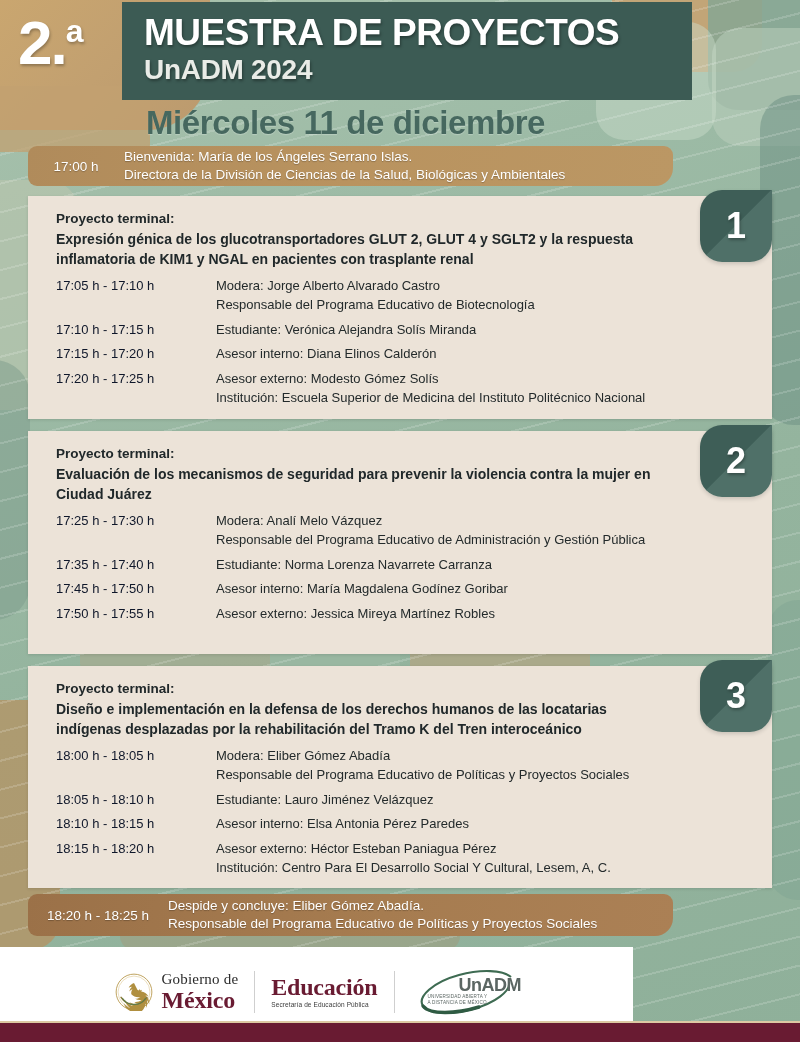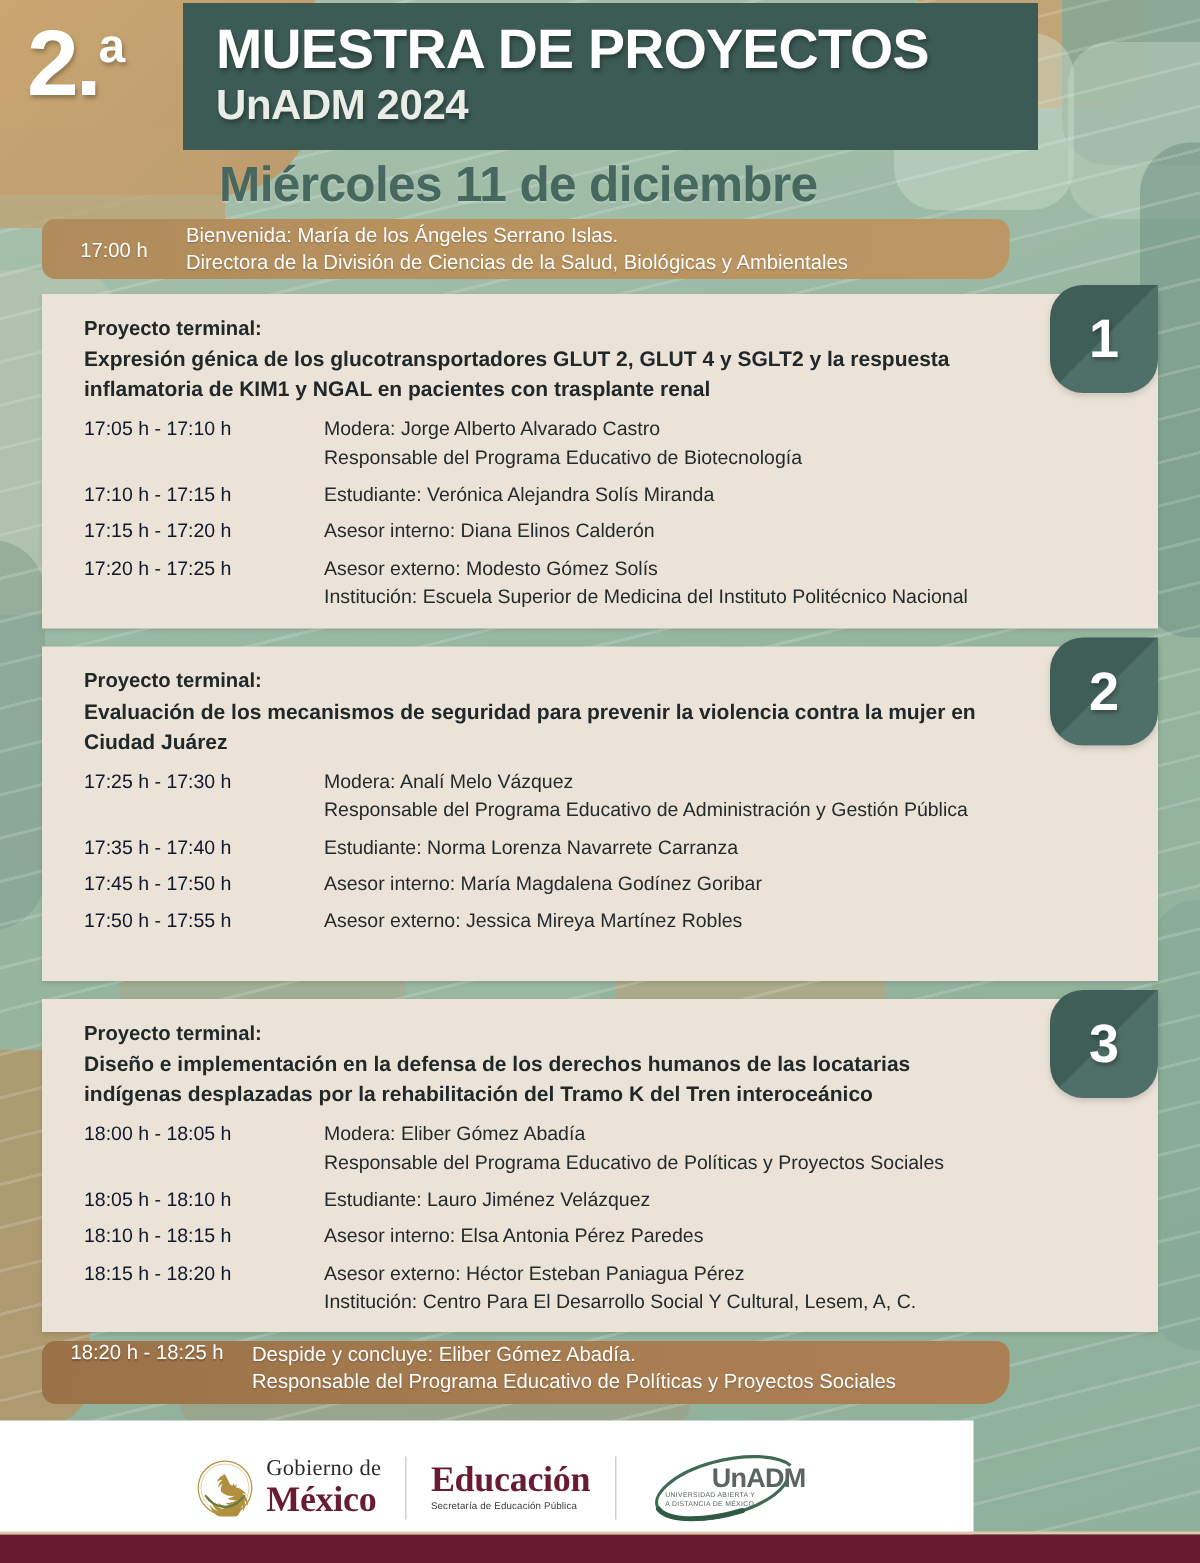--- a/index.html
+++ b/index.html
@@ -118,34 +118,34 @@
     color:#ffffff;font-size:36px;font-weight:bold;
     display:flex;align-items:center;justify-content:center;
     text-shadow:1px 2px 3px rgba(0,0,0,.3);
     box-shadow:0 2px 4px rgba(0,0,0,.15);
   }
   
   .closing-bar{
     position:absolute;left:28px;top:894px;width:645px;height:42px;
     background:linear-gradient(100deg,#9b7148 0%, #a67c50 55%, #ab8055 100%);
     border-radius:9px 9px 18px 9px;
-    display:flex;align-items:flex-start;
+    display:flex;align-items:center;
   }
   .closing-time{
     color:#ffffff;font-size:13.5px;width:140px;text-align:center;flex:none;
     text-shadow:0 1px 1px rgba(0,0,0,.25);
   }
   .closing-text{
     color:#ffffff;font-size:13.5px;line-height:1.32;
     text-shadow:0 1px 1px rgba(0,0,0,.25);
   }
   
   .footer{
     position:absolute;left:0;bottom:0;width:633px;height:95px;background:#ffffff;
-    display:flex;align-items:center;justify-content:center;padding-left:16px;
+    display:flex;align-items:center;justify-content:center;
   }
   .footer-strip{
     position:absolute;left:0;bottom:0;width:800px;height:19px;
     background:#691B32;
   }
   .footer-strip-top{
     position:absolute;left:0;bottom:19px;width:800px;height:2px;
     background:#ddc9a3;
   }
   .logos{display:flex;align-items:center;gap:0px;margin-bottom:6px;}

